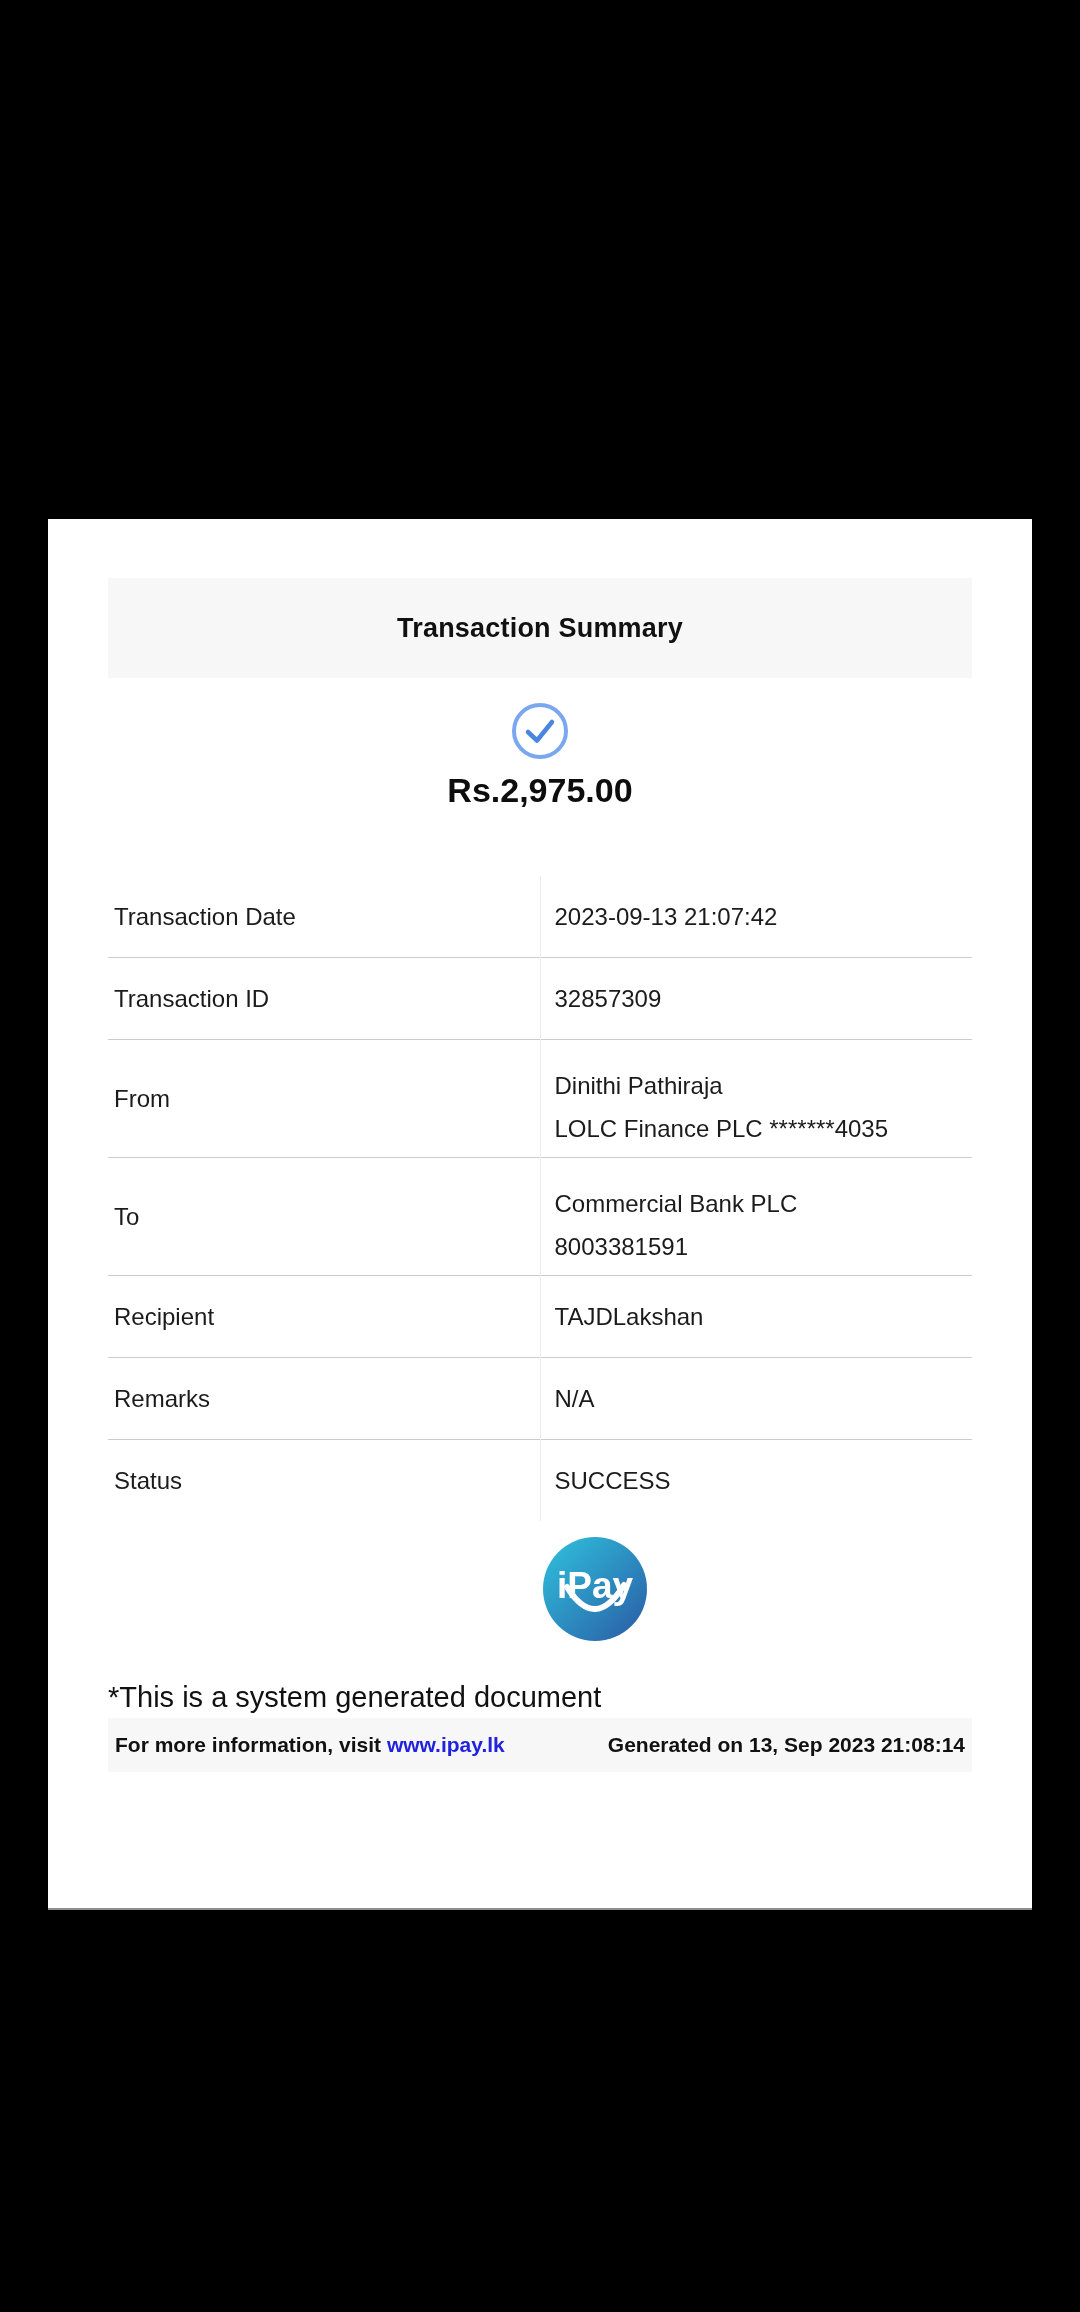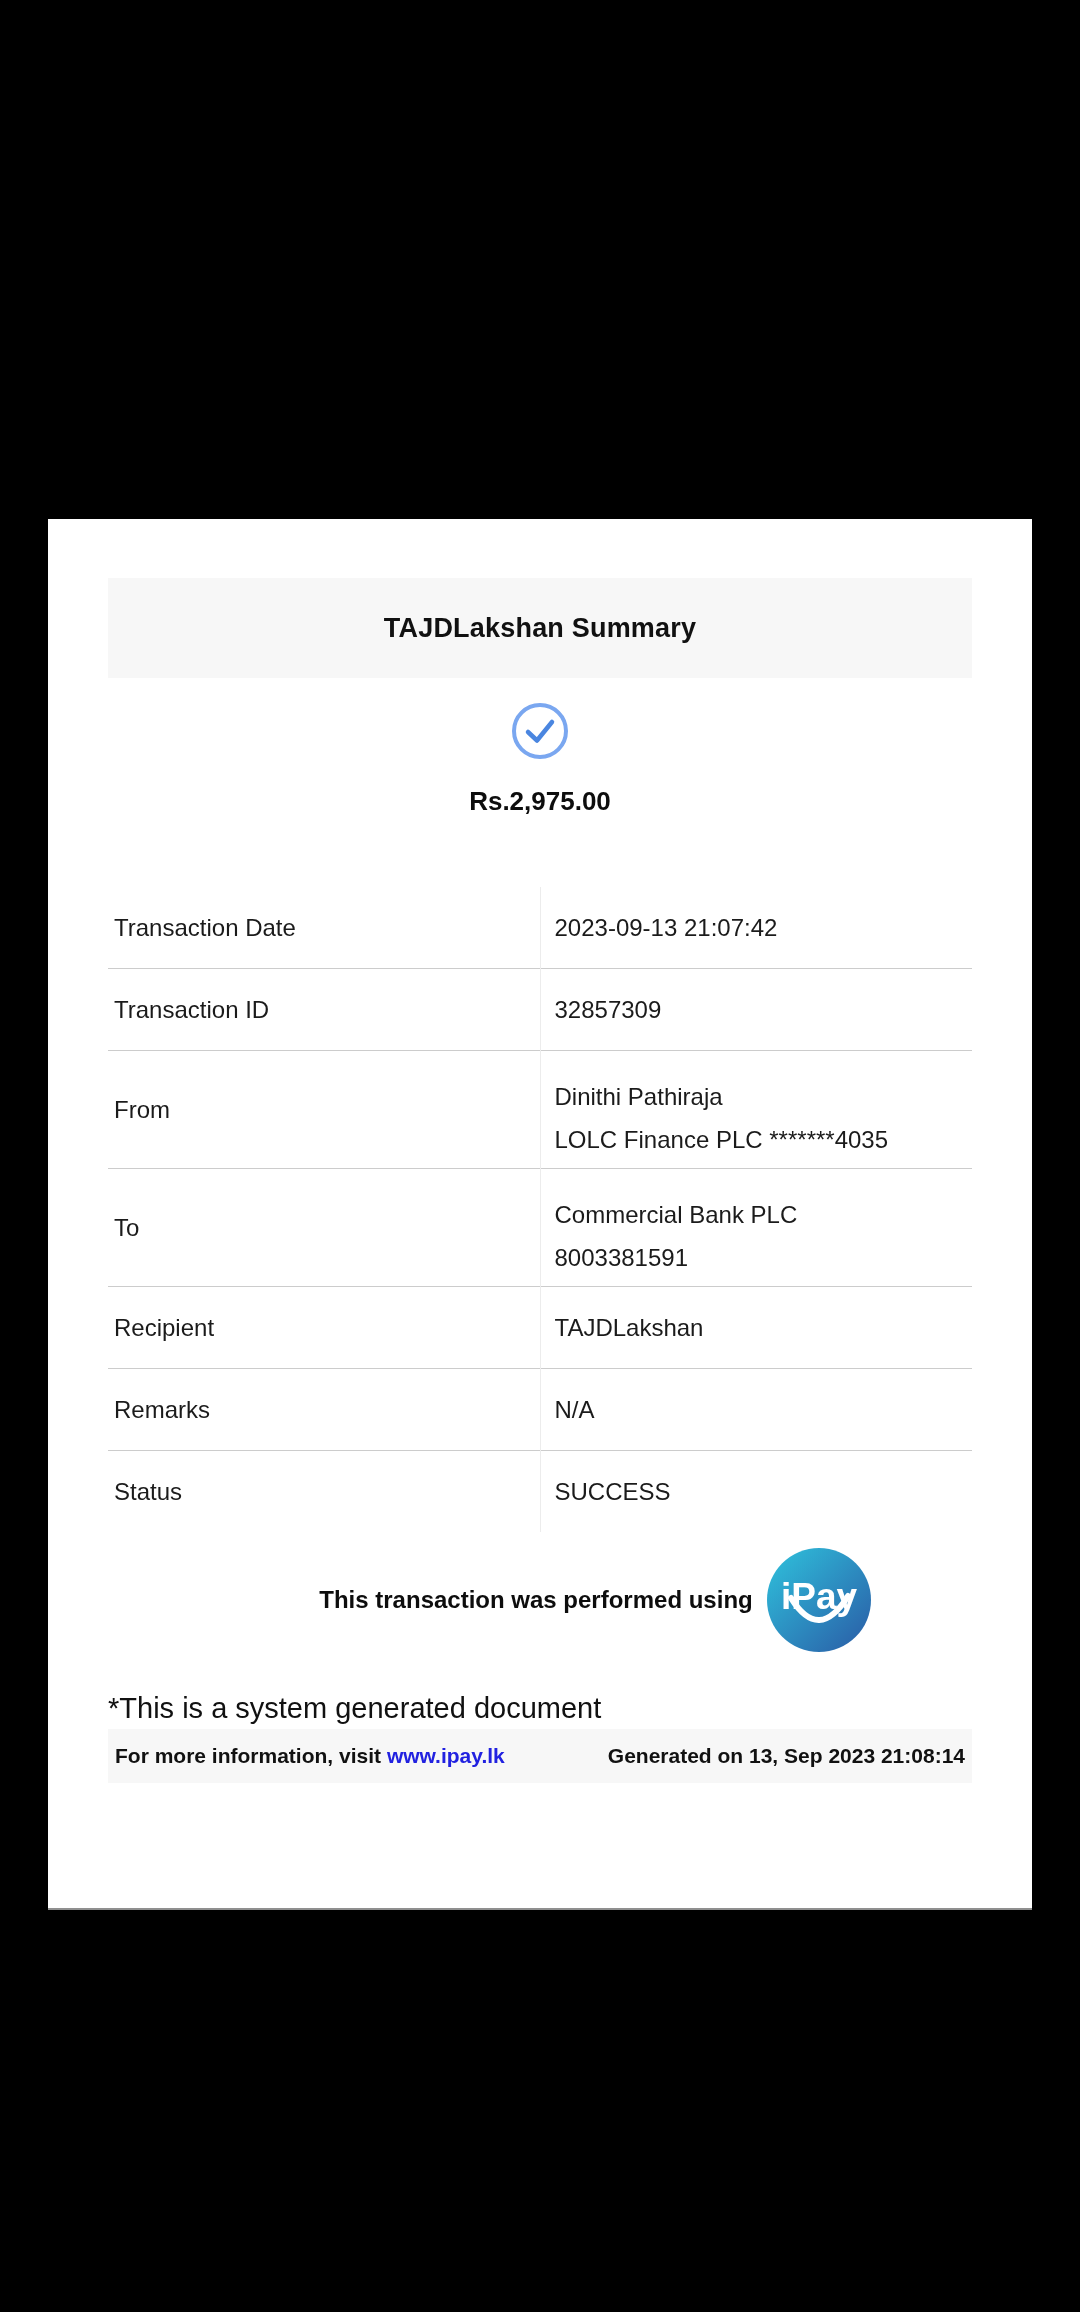--- a/index.html
+++ b/index.html
@@ -17,21 +17,21 @@
     margin-top:59px; height:100px; background:var(--band-bg,#f7f7f7);
     display:flex; align-items:center; justify-content:center;
   }
   .title { font-size:27px; font-weight:bold; color:#111; letter-spacing:0.2px; }
 
   .check-wrap { margin-top:24px; text-align:center; }
   .check-wrap svg { display:inline-block; }
   .ring   { stroke:var(--check-circle,#7aa7f0); }
   .tick   { stroke:var(--check-mark,#4a86e0); }
 
-  .amount { margin-top:20px; text-align:center; font-size:26px; font-weight:bold; color:#0d0d0d; line-height:34px; }
+  .amount { margin-top:9px; text-align:center; font-size:34px; font-weight:bold; color:#0d0d0d; line-height:34px; }
 
   table.details { width:100%; border-collapse:collapse; margin-top:69px; font-size:24px; color:#1b1b1b; }
   table.details td { vertical-align:middle; }
   td.lbl { width:50%; padding:24px 6px; line-height:33px; }
   td.val { width:50%; padding:24px 6px; border-left:1px solid var(--col-divider,#ececec); }
   td.val .line { line-height:33px;margin-left:8px; }
   td.val.multi { padding-top:24px; padding-bottom:7px; }
   td.val.multi .line { line-height:43px; }
   tr + tr td { border-top:1px solid var(--divider,#cccccc); }
 
@@ -52,21 +52,21 @@
   .generated { color:#111; }
 </style>
 </head>
 <body>
 
 <div class="page">
   <div class="card">
     <div class="content">
 
       <div class="band">
-        <span class="title">TAJDLakshan Summary</span>
+        <span class="title">Transaction Summary</span>
       </div>
 
       <div class="check-wrap">
         <svg width="58" height="58" viewBox="0 0 58 58" aria-hidden="true">
           <circle class="ring" cx="29" cy="29" r="26" fill="none" stroke-width="4"></circle>
           <path class="tick" d="M 17 30 L 26 38.5 L 41 20" fill="none" stroke-width="4.5" stroke-linecap="round" stroke-linejoin="round"></path>
         </svg>
       </div>
 
       <div class="amount">Rs.2,975.00</div>
@@ -114,21 +114,20 @@
         <tr>
           <td class="lbl">Status</td>
           <td class="val">
             <div class="line">SUCCESS</div>
           </td>
         </tr>
       </tbody>
         </table>
 
       <div class="performed">
-        <span class="performed-text">This transaction was performed using</span>
         <svg class="logo-badge" viewBox="0 0 104 104" aria-hidden="true">
           <defs>
             <linearGradient id="ipayGrad" x1="0" y1="0" x2="1" y2="1">
               <stop class="g1" offset="0"></stop>
               <stop class="g2" offset="1"></stop>
             </linearGradient>
           </defs>
           <circle cx="52" cy="52" r="52" fill="url(#ipayGrad)"></circle>
           <text x="52" y="61" text-anchor="middle" font-family="Liberation Sans, sans-serif" font-weight="bold" font-size="37" fill="#ffffff">iPay</text>
           <path d="M 24 50 Q 52 95 81 48" stroke="#ffffff" stroke-width="6" fill="none" stroke-linecap="round"></path>

